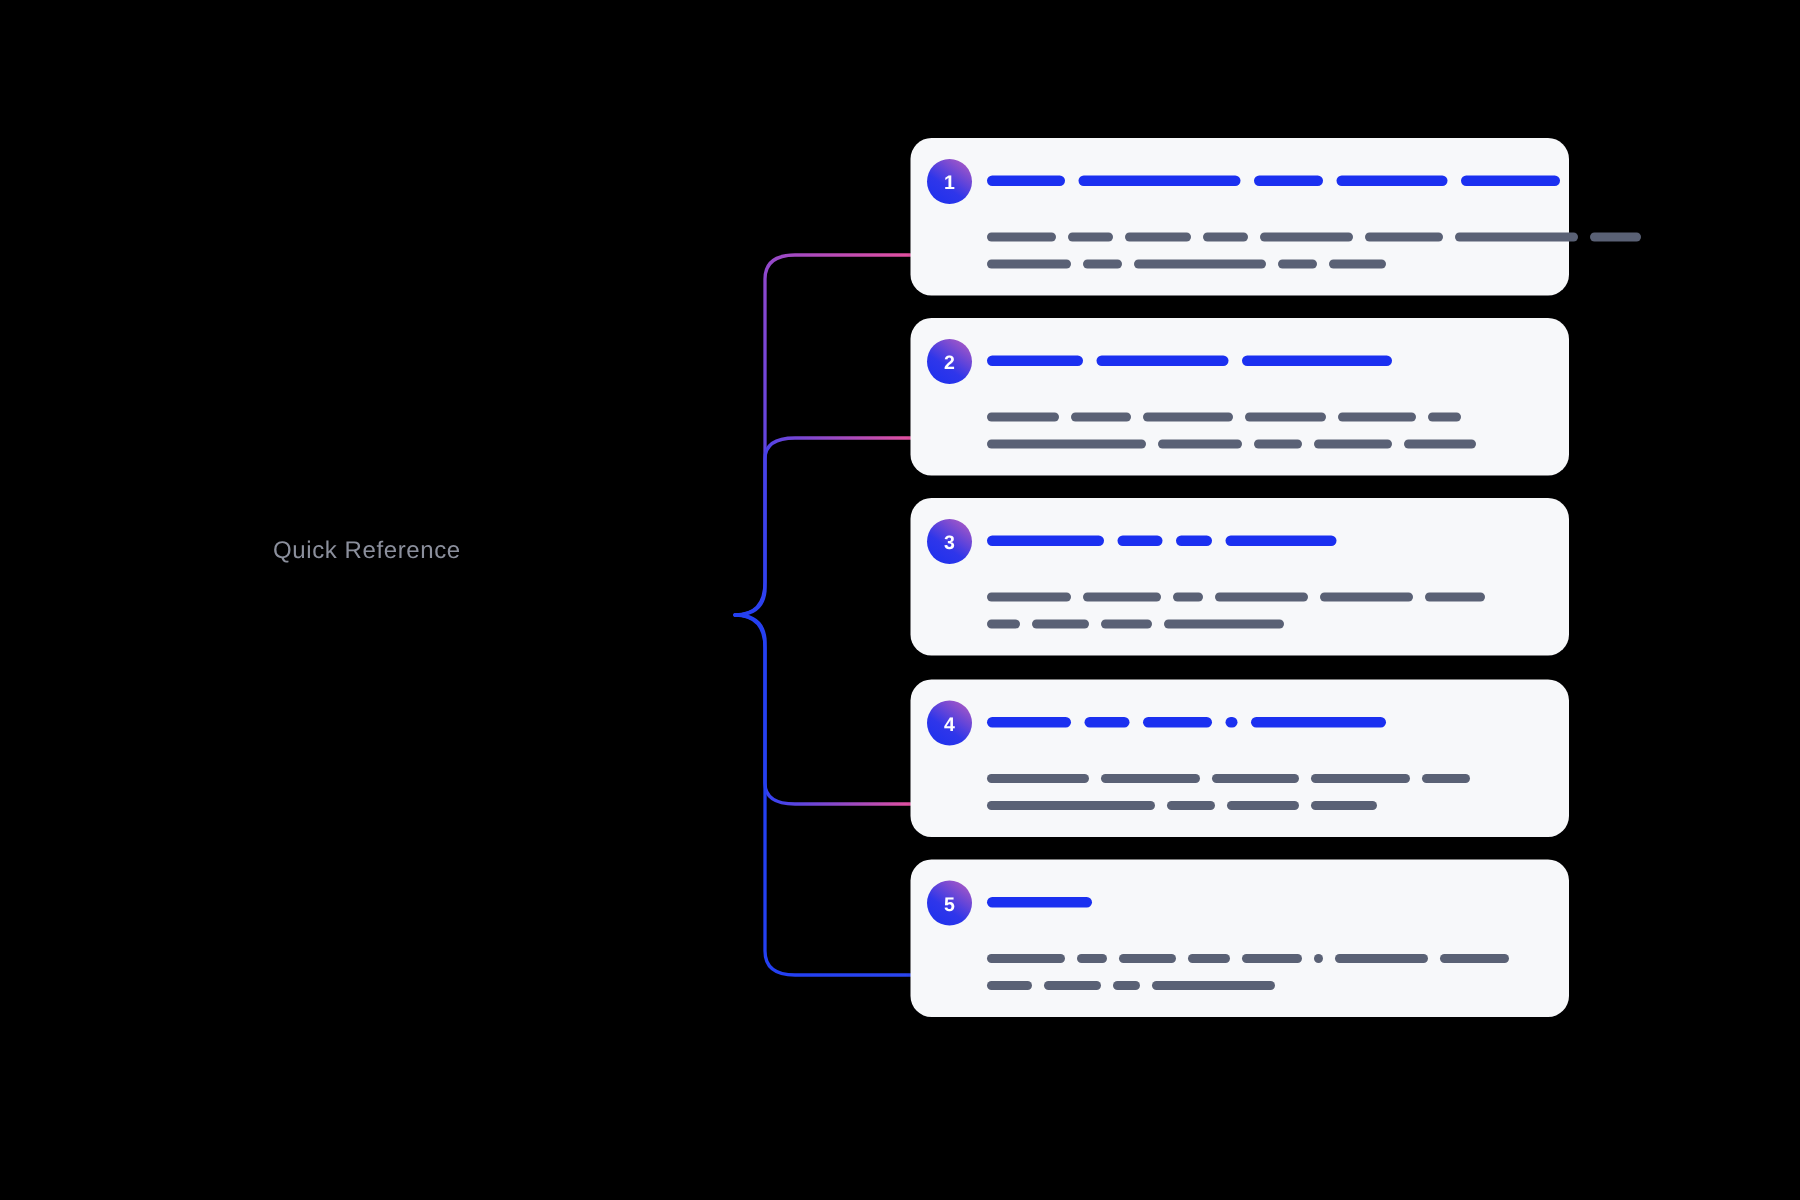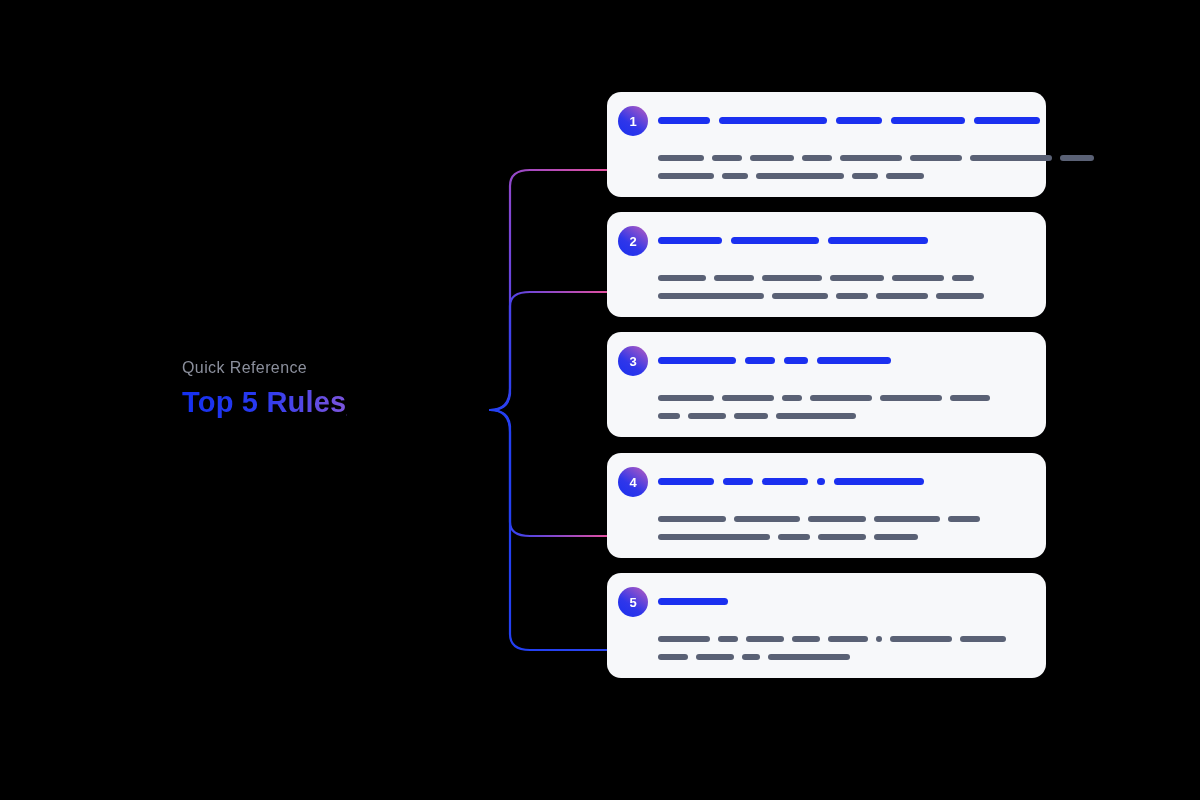--- a/index.html
+++ b/index.html
@@ -167,21 +167,20 @@
 
     <path d="M 490 410 L 607 410" stroke="url(#gradBr3)" stroke-width="2.2" fill="none" stroke-linecap="round"></path>
 
     <path d="M 490 410 C 503 410 509 416 510 426 L 510 522 C 510 532 518 536 530 536 L 607 536" stroke="url(#gradBr4)" stroke-width="2.2" fill="none" stroke-linecap="round"></path>
 
     <path d="M 490 410 C 505 410 510 420 510 432 L 510 634 C 510 646 518 650 530 650 L 607 650" stroke="url(#gradBr5)" stroke-width="2.2" fill="none" stroke-linecap="round"></path>
   </svg>
 
   <div class="root-label">
     <div class="root-eyebrow">Quick Reference</div>
-    <div class="root-title">Top 5 Rules</div>
   </div>
 
   <div id="cards-host">
       <div class="card" style="top: 92px;">
         <div class="card-inner">
           <div class="badge">1</div>
           <div class="title-row">
             <span class="title-bar" style="width: 52px;"></span>
             <span class="title-bar" style="width: 108px;"></span>
             <span class="title-bar" style="width: 46px;"></span>

